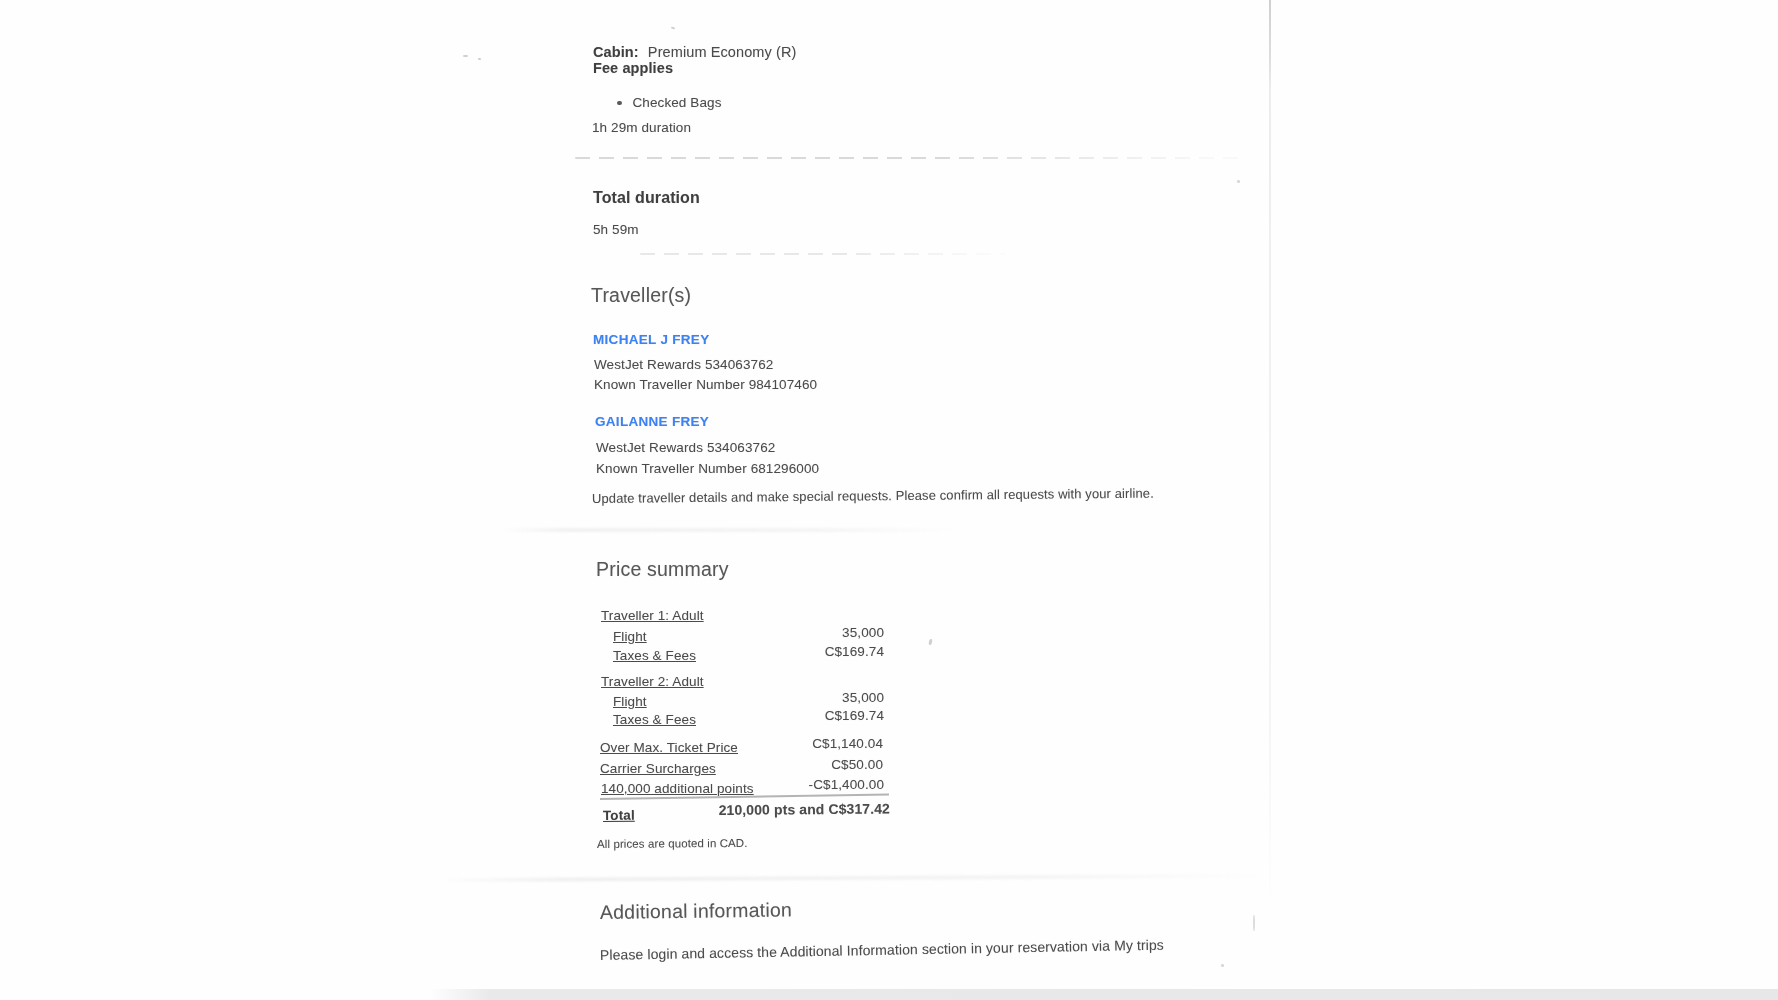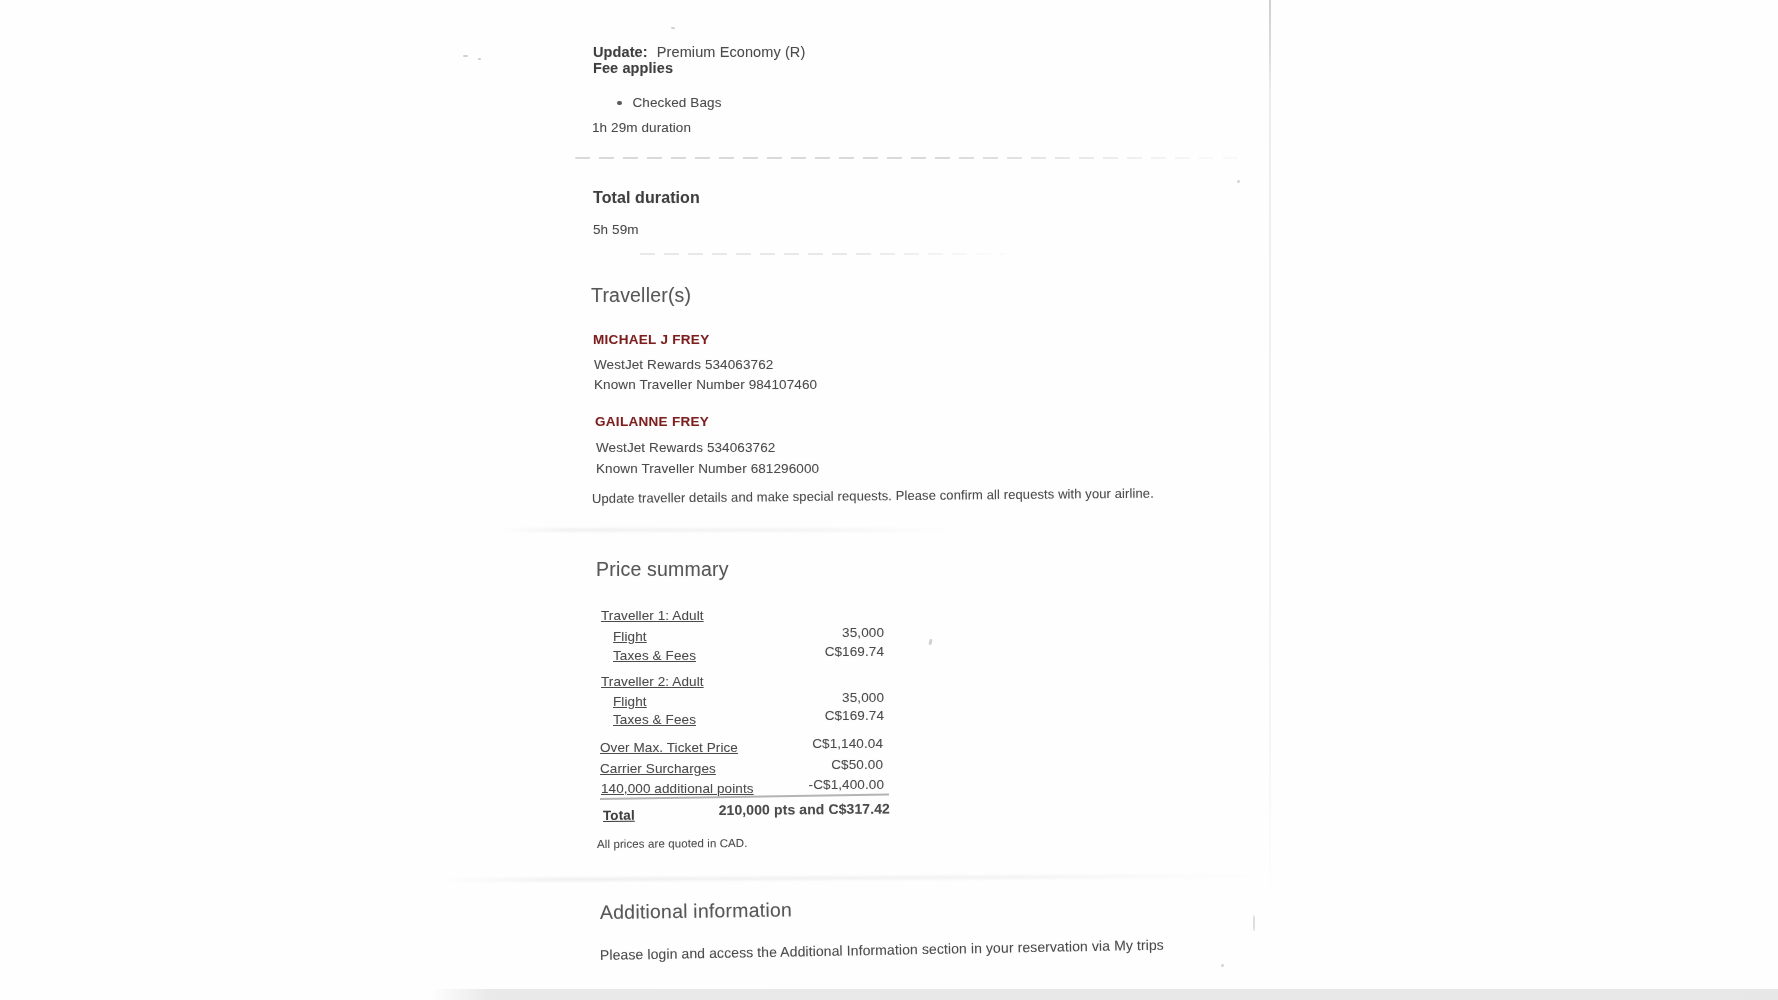--- a/index.html
+++ b/index.html
@@ -43,38 +43,38 @@
     background:linear-gradient(180deg,#cfcfcf 0px,#dedede 60px,rgba(222,222,222,.55) 90px,
                rgba(225,225,225,.45) 400px,rgba(228,228,228,.4) 700px,rgba(230,230,230,0) 100%);}
   .bottom-strip{left:430px;top:989px;width:1348px;height:11px;
     background:linear-gradient(90deg, rgba(231,231,231,0), rgba(231,231,231,.9) 60px, #e7e7e7);}
   .speck{background:#a0a0a0;opacity:.5;border-radius:40%;}
   .tilt-note{transform:rotate(-0.55deg);transform-origin:left center;}
   .tilt-foot{transform:rotate(-0.4deg);transform-origin:left center;}
   .tilt-addh{transform:rotate(-0.8deg);transform-origin:left center;}
   .tilt-addn{transform:rotate(-1.05deg);transform-origin:left center;font-size:14px;}
   .tilt-total{transform:rotate(-0.5deg);transform-origin:left center;}
-  .name{letter-spacing:.3px;color:#7f1d1d;}
+  .name{letter-spacing:.3px;color:#3b82f6;}
   .ktn-num{margin-left:0;}
 </style>
 </head>
 <body>
 
 <div class="page">
 
   <div class="abs speck" style="left:671px;top:27px;width:4px;height:2px;transform:rotate(20deg)"></div>
   <div class="abs speck" style="left:463px;top:55px;width:5px;height:2px"></div>
   <div class="abs speck" style="left:478px;top:58px;width:3px;height:2px"></div>
   <div class="abs speck" style="left:929px;top:639px;width:3px;height:6px;transform:rotate(15deg)"></div>
   <div class="abs speck" style="left:1237px;top:180px;width:3px;height:3px;opacity:.4"></div>
   <div class="abs speck" style="left:1253px;top:915px;width:2px;height:16px;opacity:.35"></div>
   <div class="abs speck" style="left:1221px;top:964px;width:3px;height:3px;opacity:.4"></div>
 
   <div class="abs t cabin" style="left:593px;top:44px">
-    <span class="b">Update:</span>
+    <span class="b">Cabin:</span>
     <span class="cabin-val">Premium Economy (R)</span>
   </div>
   <div class="abs t b fee" style="left:593px;top:60px">Fee applies</div>
 
   <div class="abs t bullet-row" style="left:617px;top:95px">
     <span class="dot"></span>
     <span>Checked Bags</span>
   </div>
 
   <div class="abs t" style="left:592px;top:120px">1h 29m duration</div>

